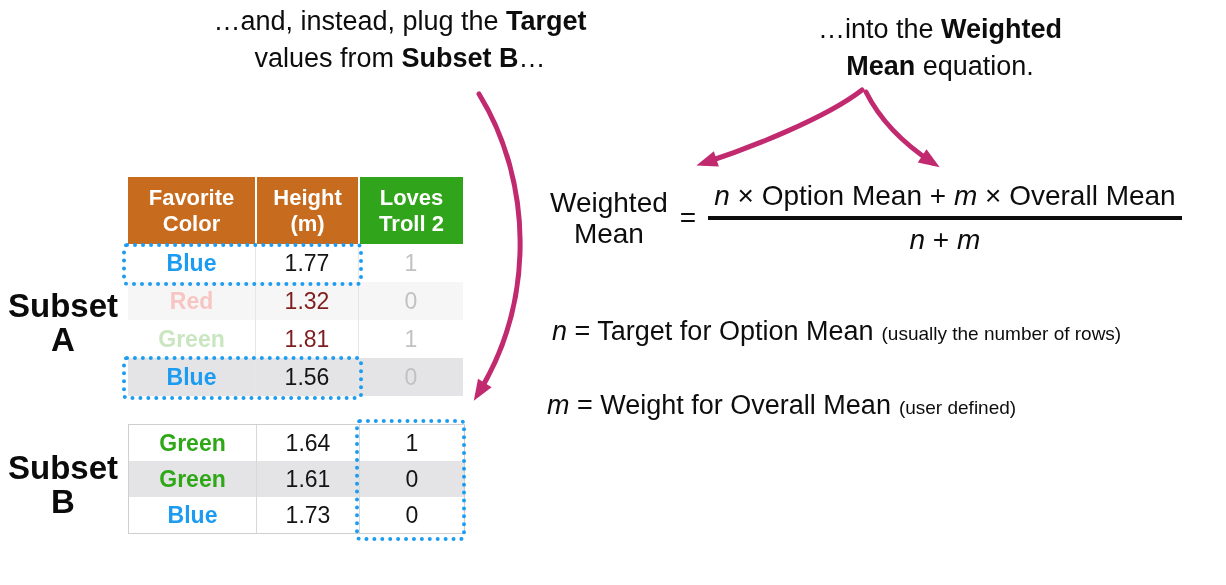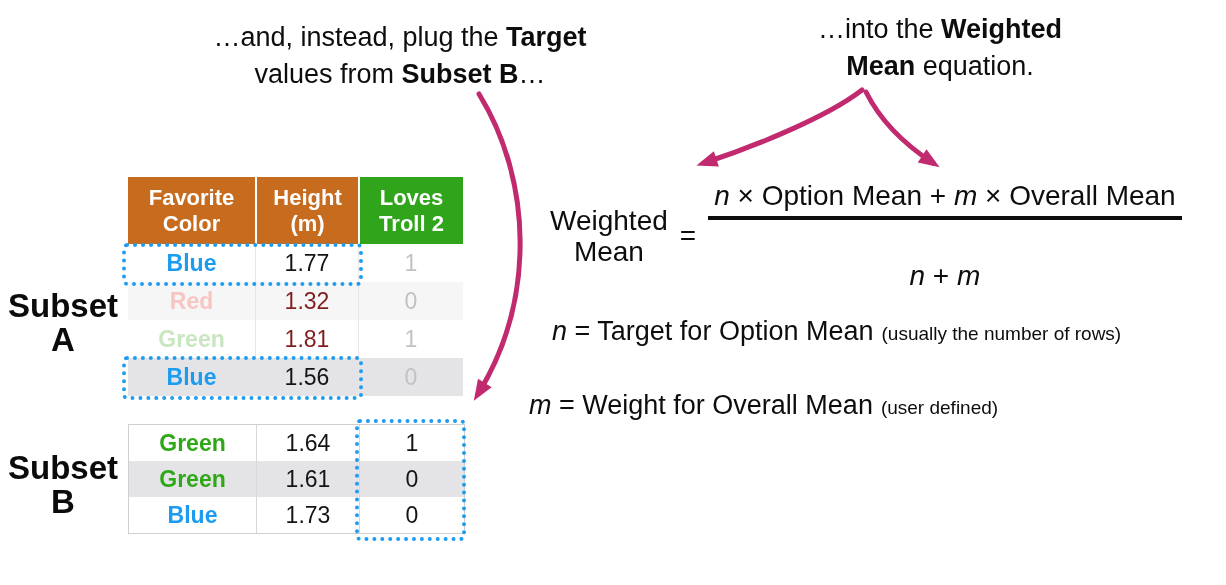--- a/index.html
+++ b/index.html
@@ -4,21 +4,21 @@
 <style>
   html,body{margin:0;padding:0;background:#fff;}
   #stage{
     position:relative;width:1226px;height:585px;overflow:hidden;background:#fff;
     font-family:"Liberation Sans","DejaVu Sans",sans-serif;color:#101010;
   }
   .abs{position:absolute;}
   
   .caption{font-size:27px;line-height:37px;text-align:center;color:#0d0d0d;}
   .caption b{font-weight:700;}
-  #caption-left{left:145px;top:19px;width:510px;}
+  #caption-left{left:145px;top:3px;width:510px;}
   #caption-right{left:780px;top:11px;width:320px;}
   
   .subset-label{width:122px;text-align:center;font-size:33px;font-weight:700;line-height:34px;color:#0b0b0b;}
   #label-a{left:2px;top:289px;}
   #label-b{left:2px;top:451px;}
   
   .tbl{position:absolute;left:128px;width:335px;}
   .trow{display:flex;align-items:stretch;}
   .cell{display:flex;align-items:center;justify-content:center;text-align:center;box-sizing:border-box;}
   .col1{width:127px;}.col2{width:103px;}.col3{width:105px;}
@@ -50,27 +50,27 @@
   #sel-a-row1{left:122px;top:243px;width:241px;height:43px;}
   #sel-a-row4{left:122px;top:356px;width:241px;height:44px;}
   #sel-b-col3{left:355px;top:419px;width:111px;height:122px;}
   
   #equation{left:550px;top:180px;display:flex;align-items:center;font-size:28px;color:#0d0d0d;}
   .eq-lhs{text-align:center;line-height:31px;}
   .eq-eq{margin:0 12px;}
   .frac{display:flex;flex-direction:column;align-items:center;}
   .frac-top{white-space:nowrap;padding:0 6px;}
   .frac-bar{height:4px;background:#0d0d0d;width:100%;margin:4px 0;}
-  .frac-bot{white-space:nowrap;margin-top:36px;}
+  .frac-bot{white-space:nowrap;}
   .ital{font-style:italic;}
   
   .definition{font-size:27px;color:#0d0d0d;white-space:nowrap;}
   .definition .note{font-size:19px;margin-left:8px;}
   #def-n{left:552px;top:316px;}
-  #def-m{left:529px;top:390px;}
+  #def-m{left:547px;top:390px;}
   
   #arrows{left:0;top:0;pointer-events:none;}
   .arrow{stroke:var(--c-accent,#C12A6F);stroke-width:5;fill:none;stroke-linecap:round;}
   .ah{fill:var(--c-accent,#C12A6F);}
 </style>
 </head>
 <body>
 
 <div id="stage">
 

